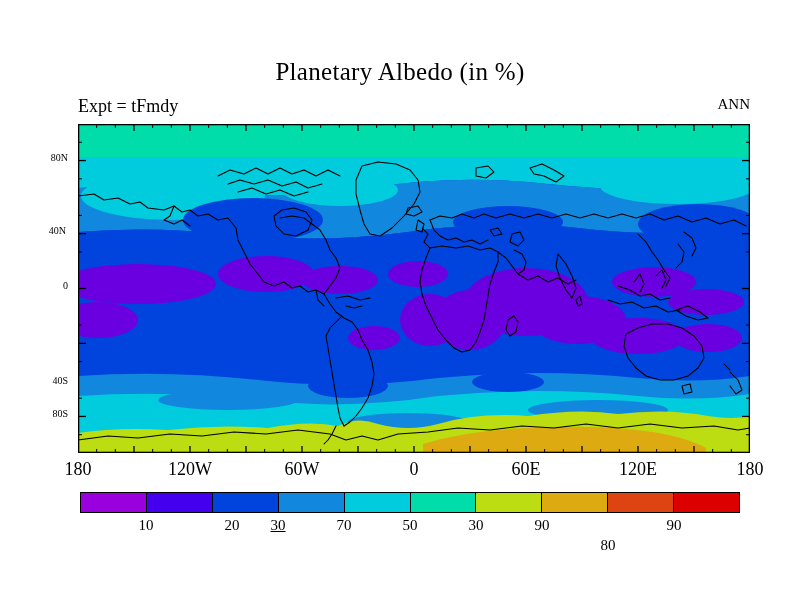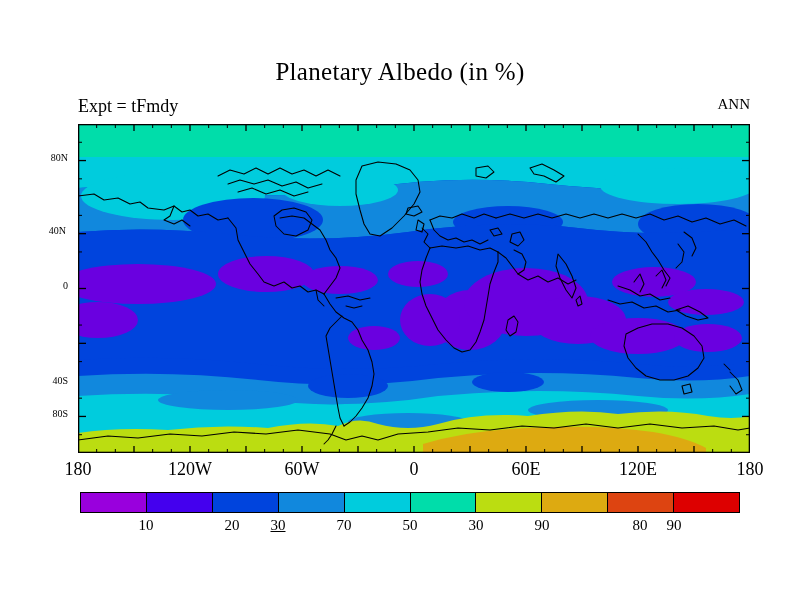--- a/index.html
+++ b/index.html
@@ -419,16 +419,16 @@
     </div>
   </div>
 
   <div class="cblab" style="left:146px;">10</div>
   <div class="cblab" style="left:224px;margin-left:8px;">20</div>
   <div class="cblab" style="left:278px;text-decoration:underline;">30</div>
   <div class="cblab" style="left:344px;">70</div>
   <div class="cblab" style="left:410px;">50</div>
   <div class="cblab" style="left:476px;">30</div>
   <div class="cblab" style="left:542px;">90</div>
-  <div class="cblab" style="left:640px;">80</div>
+  <div class="cblab" style="left:608px;margin-top:20px;">80</div>
   <div class="cblab" style="left:674px;">90</div>
 
 </div>
 
 </body></html>

